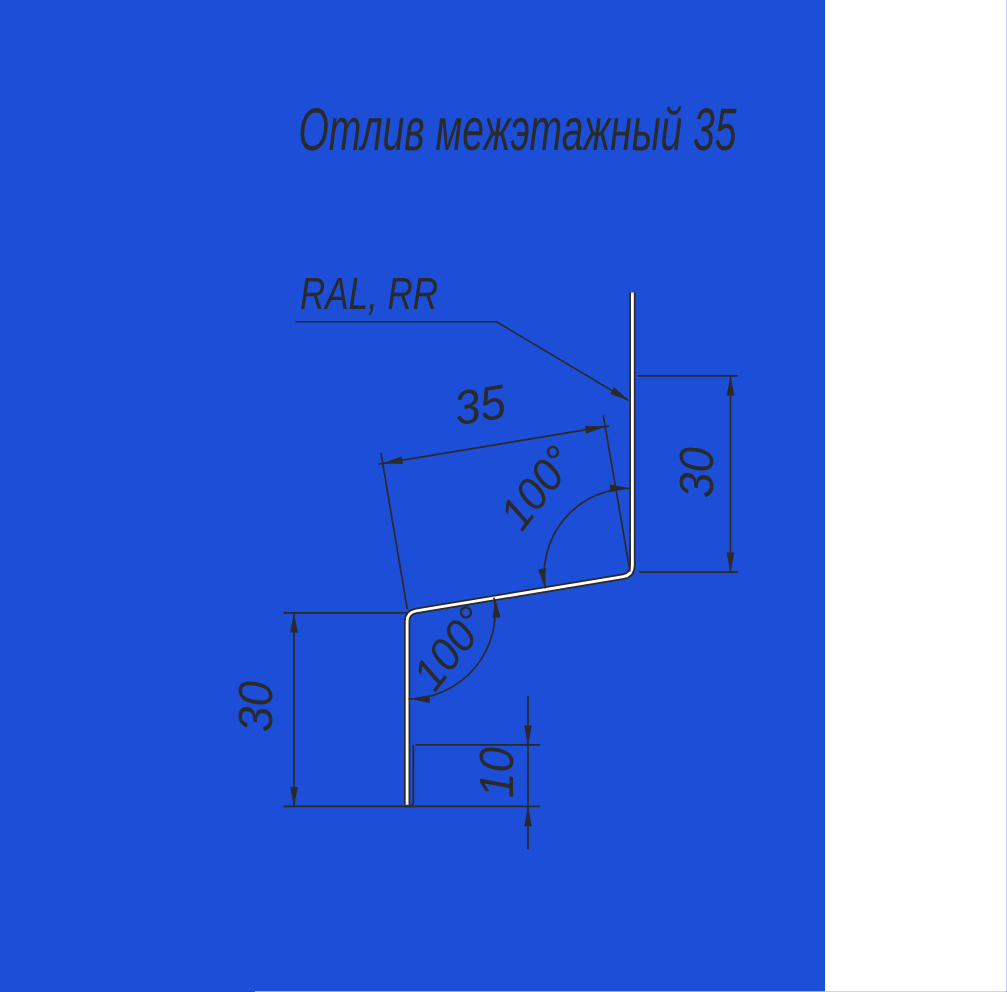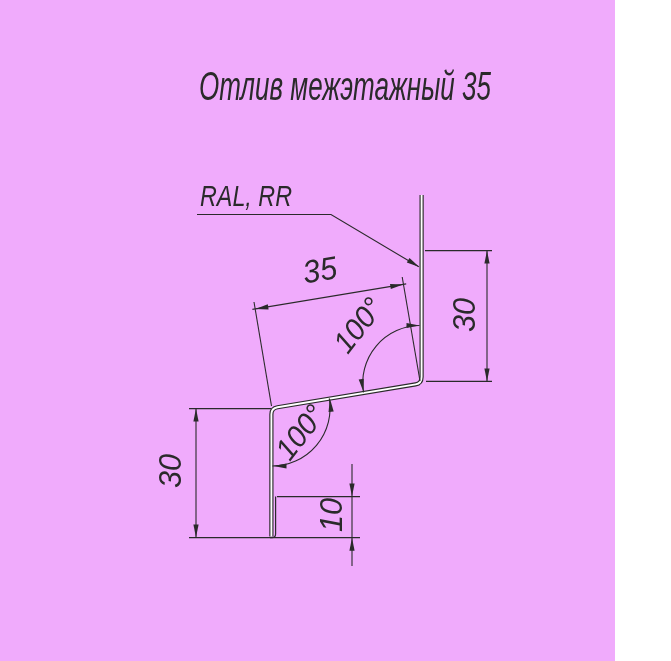--- a/index.html
+++ b/index.html
@@ -1,20 +1,20 @@
 <!DOCTYPE html>
 <html><head>
 <meta charset="utf-8">
 <style>
   html, body { margin: 0; padding: 0; background: #ffffff; }
   .canvas {
     position: relative;
-    width: 615px;
+    width: 550px;
     height: 661px;
-    background: #f0abfc;
+    background: #1d4ed8;
     font-family: "Liberation Sans", sans-serif;
   }
   svg text {
     font-family: "Liberation Sans", "DejaVu Sans", sans-serif;
     font-style: italic;
     fill: #2a2a2a;
   }
   .dim-line { stroke: #2a2a2a; stroke-width: 1.1; fill: none; }
   .arrow    { fill: #2a2a2a; stroke: none; }
   .sheet-outer { stroke: #2a2a2a; stroke-width: 4.2; fill: none; stroke-linecap: butt; }

